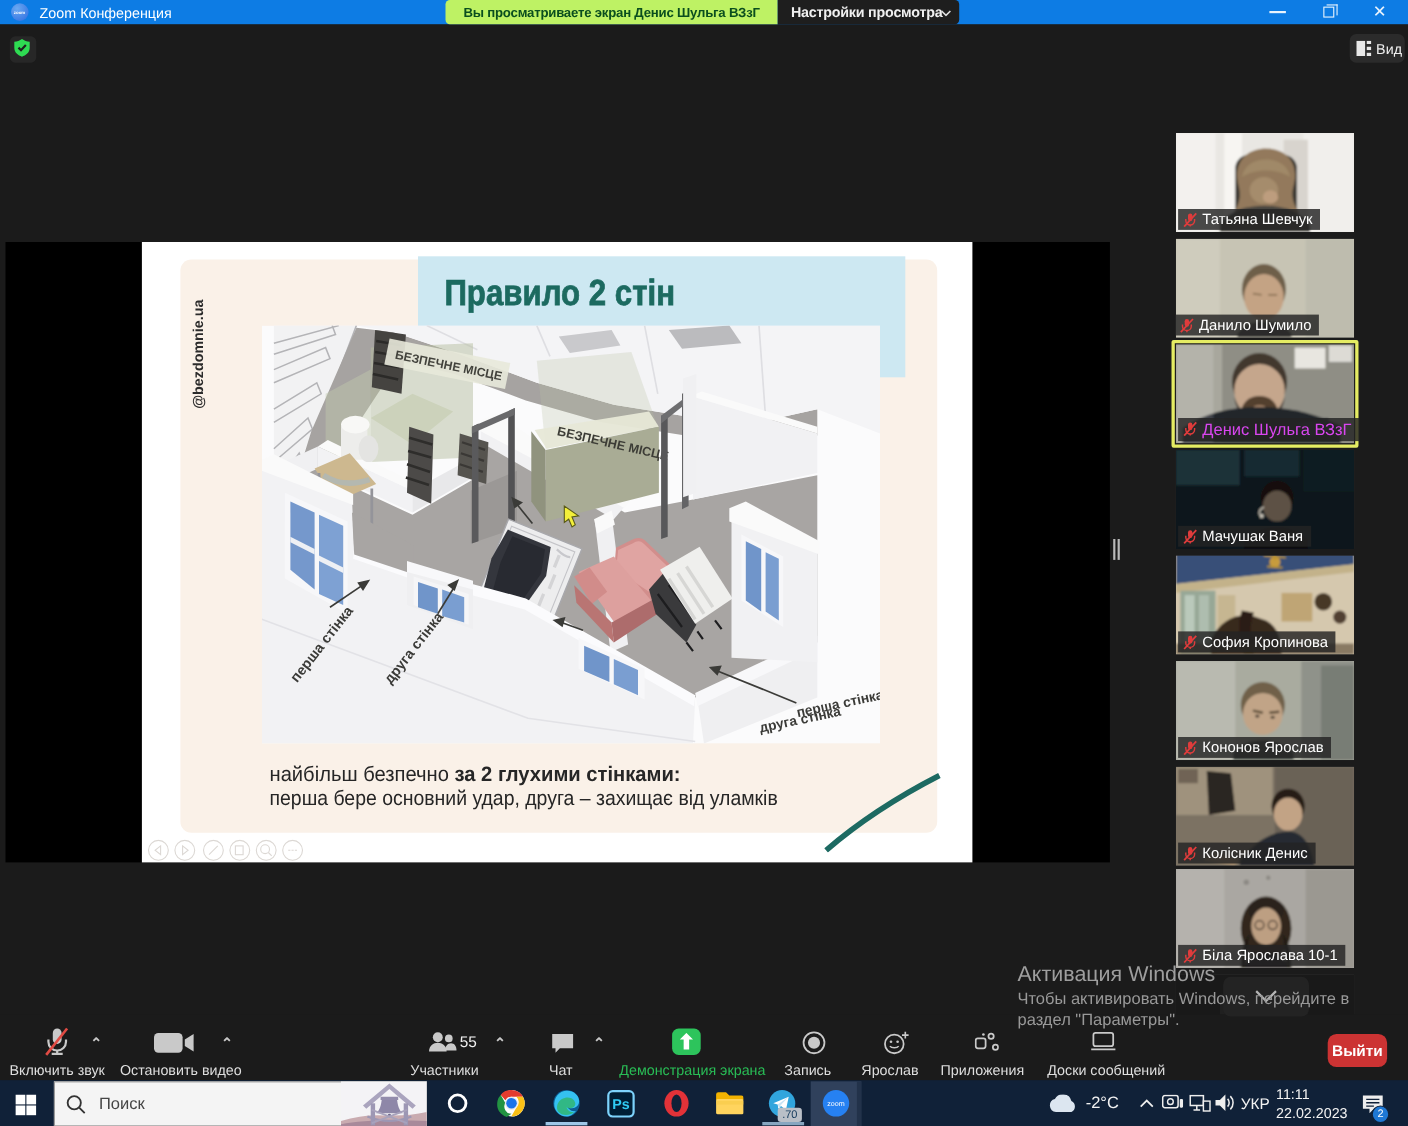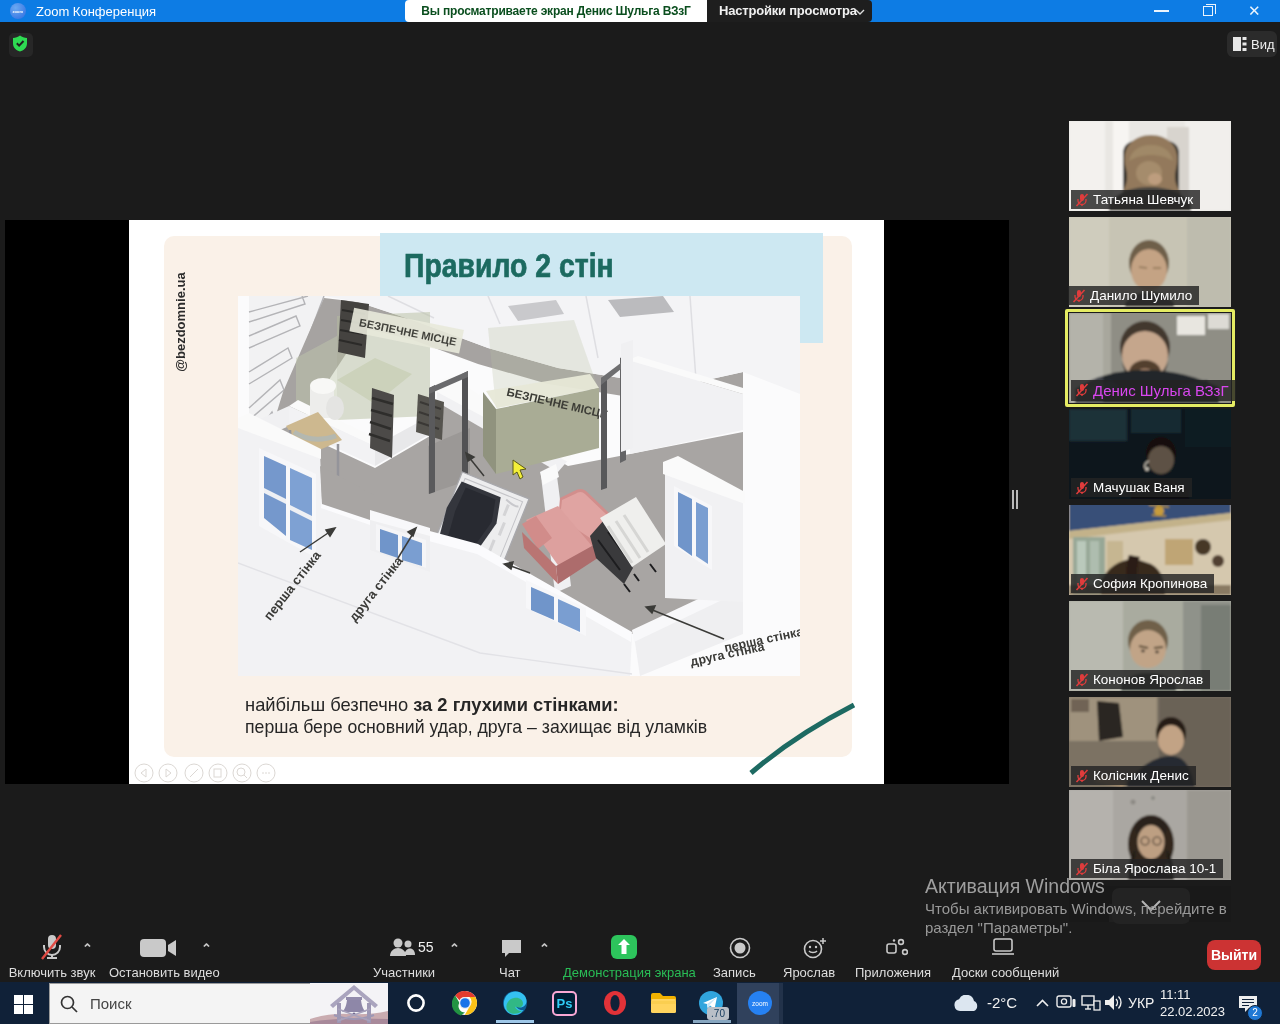--- a/index.html
+++ b/index.html
@@ -7,21 +7,21 @@
     font-family:"Liberation Sans", sans-serif; }
   .abs { position:absolute; }
 </style>
 </head>
 <body>
 
 <div class="abs" style="left:0;top:0;width:1280px;height:22px;background:#0d7ce4;"></div>
 <div class="abs" style="left:10px;top:3px;width:16px;height:16px;border-radius:50%;background:radial-gradient(circle at 35% 30%,#6aa9f2,#2d6be0);"></div>
 <div class="abs" style="left:12.5px;top:8.5px;color:#fff;font-size:4px;font-weight:bold;">zoom</div>
 <div class="abs" style="left:36px;top:4px;color:#fff;font-size:13px;">Zoom Конференция</div>
-<div class="abs" style="left:405px;top:0;width:302px;height:22px;background:#ffffff;border-radius:4px 0 0 4px;color:#0a4e1e;font-size:12px;font-weight:bold;letter-spacing:-0.2px;text-align:center;line-height:22px;">Вы просматриваете экран Денис Шульга ВЗзГ</div>
+<div class="abs" style="left:405px;top:0;width:302px;height:22px;background:#bef264;border-radius:4px 0 0 4px;color:#0a4e1e;font-size:12px;font-weight:bold;letter-spacing:-0.2px;text-align:center;line-height:22px;">Вы просматриваете экран Денис Шульга ВЗзГ</div>
 <div class="abs" style="left:707px;top:0;width:165px;height:22px;background:#1e1e1e;border-radius:0 4px 4px 0;color:#f0f0f0;font-size:13px;font-weight:bold;line-height:22px;padding-left:12px;letter-spacing:-0.2px;">Настройки просмотра</div>
 <svg class="abs" style="left:855px;top:9px;" width="10" height="6" viewBox="0 0 10 6">
     <path d="M1 1 l4 4 4-4" stroke="#ddd" stroke-width="1.4" fill="none"></path>
   </svg>
 
 <div class="abs" style="left:1154px;top:10px;width:15px;height:2px;background:#eaf4fd;"></div>
 <div class="abs" style="left:1203px;top:6px;width:10px;height:10px;border:1.5px solid #eaf4fd;"></div>
 <div class="abs" style="left:1206px;top:3.5px;width:10px;height:10px;border-top:1.5px solid #eaf4fd;border-right:1.5px solid #eaf4fd;"></div>
 <div class="abs" style="left:1248px;top:4px;color:#eaf4fd;font-size:15px;line-height:14px;">✕</div>
 
@@ -574,21 +574,21 @@
     <circle cx="13" cy="13" r="4.8" fill="#1a73e8"></circle>
 </svg>
 
 <svg class="abs" style="left:502px;top:990px;" width="26" height="26" viewBox="0 0 26 26">
  <circle cx="13" cy="13" r="12" fill="#0d5d94"></circle>
  <path d="M2 16 C1 8 6 1.5 13.5 1.5 c6.5 0 11 4.5 11 9.5 c0 4-3 6.5-6.5 6.5 c-2.5 0-4-1-4-1 s2.8 4.5 7.5 3.5 C18.5 23.8 16 25 13 25 7.5 25 3 21 2 16z" fill="#35c1f1"></path>
  <path d="M5 20 c-2-5 1-11 7-12 5-1 9 2 9 5.5 0 2.5-2 4-4.5 4 -2 0-3.5-1-3.5-1 s1.5 5 7 4.5 C17 24 9 25.5 5 20z" fill="#2fb44c" opacity="0.65"></path>
 </svg>
 <div class="abs" style="left:496px;top:1020px;width:38px;height:3px;background:#9ec7e8;"></div>
 
-<div class="abs" style="left:552px;top:991px;width:25px;height:25px;background:#001e35;border:2px solid #f9a8d4;border-radius:5px;color:#30ccf4;font-size:13px;font-weight:bold;text-align:center;line-height:21px;">Ps</div>
+<div class="abs" style="left:552px;top:991px;width:25px;height:25px;background:#001e35;border:2px solid #7dd3fc;border-radius:5px;color:#30ccf4;font-size:13px;font-weight:bold;text-align:center;line-height:21px;">Ps</div>
 
 <svg class="abs" style="left:602px;top:990px;" width="26" height="26" viewBox="0 0 26 26">
     <ellipse cx="13" cy="13" rx="11" ry="12" fill="#e23238"></ellipse>
     <ellipse cx="13" cy="13" rx="4.6" ry="8" fill="#102138"></ellipse>
   </svg>
 
 <svg class="abs" style="left:650px;top:992px;" width="26" height="22" viewBox="0 0 26 22">
     <path d="M1 3 a2 2 0 0 1 2-2 h7 l3 3 h11 a2 2 0 0 1 2 2 v2 H1z" fill="#f2b200"></path>
     <rect x="1" y="7" width="25" height="14" rx="1.5" fill="#ffd45e"></rect>
     <path d="M1 9 h25 v3 H1z" fill="#f6c948" opacity="0.6"></path>

